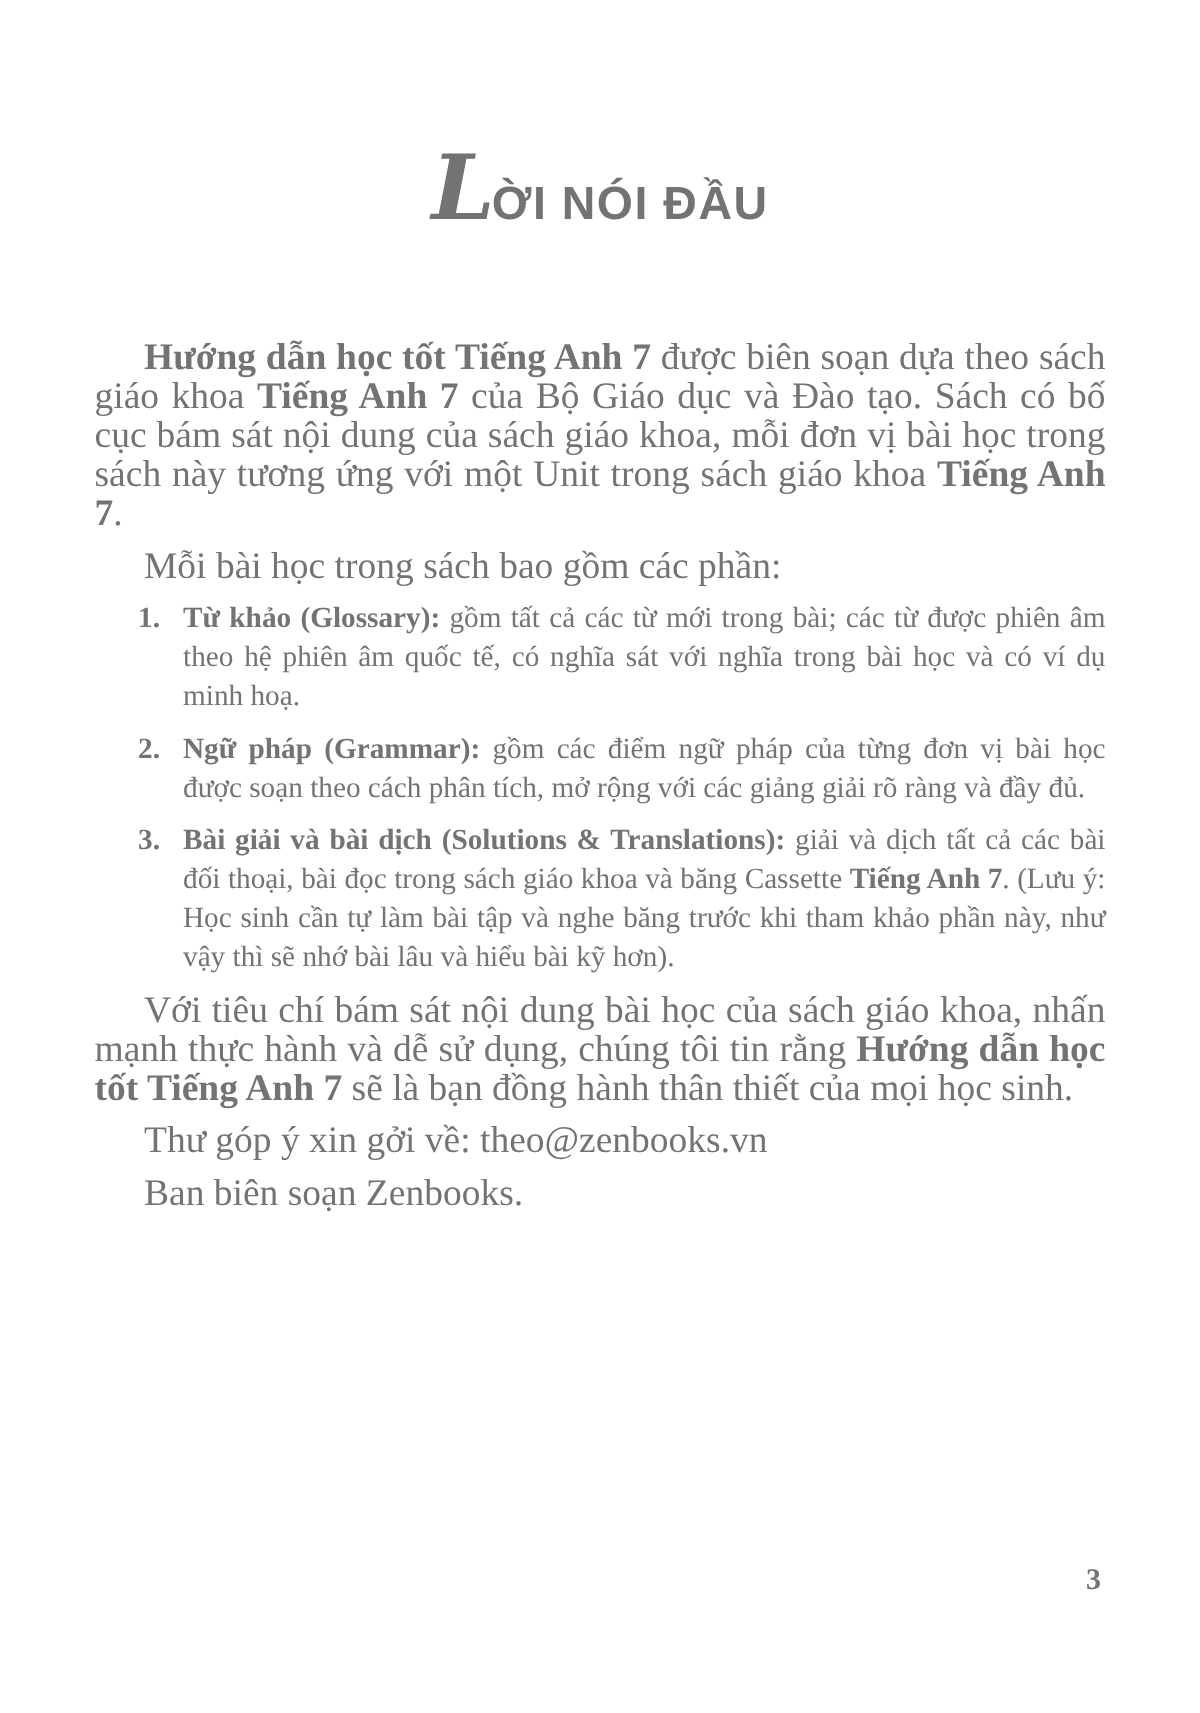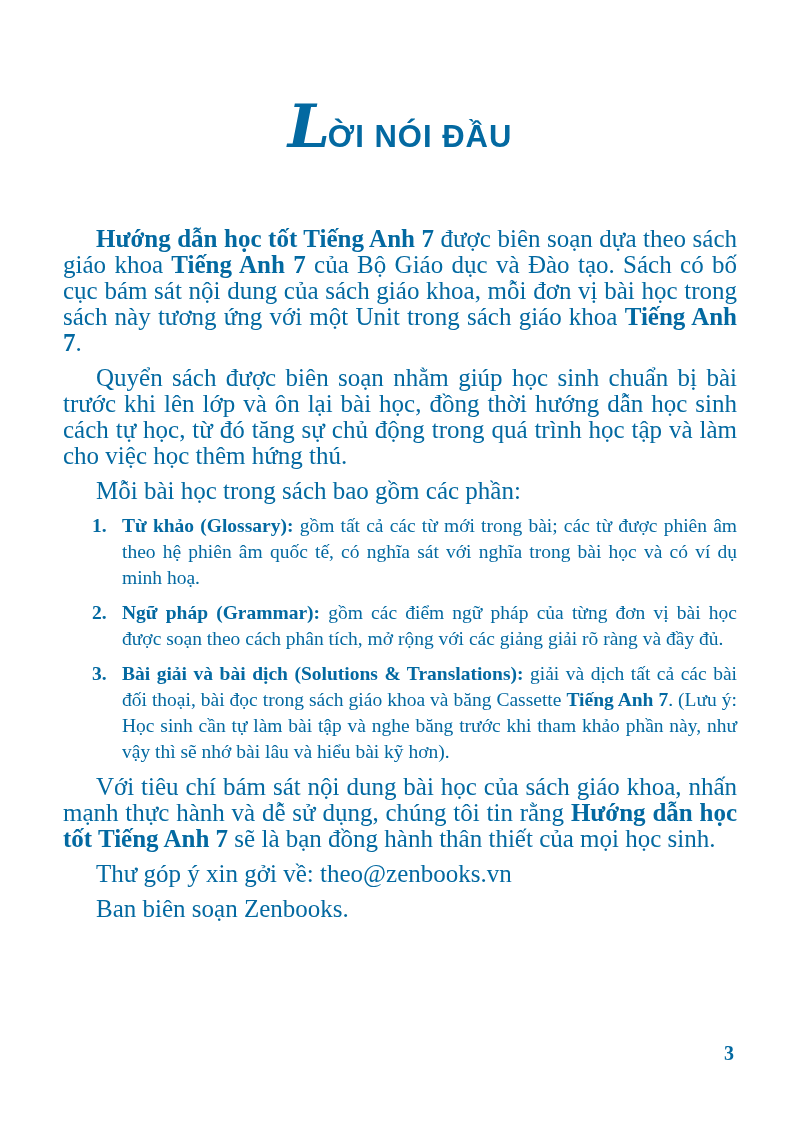--- a/index.html
+++ b/index.html
@@ -5,21 +5,21 @@
   html, body {
     margin: 0;
     padding: 0;
     background: #ffffff;
   }
   .page {
     position: relative;
     width: 800px;
     height: 1142px;
     background: #ffffff;
-    color: #0369a1;
+    color: #737373;
     font-family: "Liberation Serif", "DejaVu Serif", serif;
     overflow: hidden;
   }
   .content {
     padding: 0 63px;
   }
   .title {
     text-align: center;
     margin-top: 94px;
     height: 72px;
@@ -75,21 +75,20 @@
 </head>
 <body>
 
 <div class="page">
   <div class="content">
 
     <div class="title"><span class="script-initial">L</span><span class="title-rest">ỜI NÓI ĐẦU</span></div>
 
     <p class="para indent"><b>Hướng dẫn học tốt Tiếng Anh 7</b><span> được biên soạn dựa theo sách giáo khoa </span><b>Tiếng Anh 7</b><span> của Bộ Giáo dục và Đào tạo. Sách có bố cục bám sát nội dung của sách giáo khoa, mỗi đơn vị bài học trong sách này tương ứng với một Unit trong sách giáo khoa </span><b>Tiếng Anh 7</b><span>.</span></p>
 
-    <p class="para indent"><span>Quyển sách được biên soạn nhằm giúp học sinh chuẩn bị bài trước khi lên lớp và ôn lại bài học, đồng thời hướng dẫn học sinh cách tự học, từ đó tăng sự chủ động trong quá trình học tập và làm cho việc học thêm hứng thú.</span></p>
 
     <p class="para indent"><span>Mỗi bài học trong sách bao gồm các phần:</span></p>
 
     <div class="list-item"><span class="num">1.</span><b>Từ khảo (Glossary):</b><span> gồm tất cả các từ mới trong bài; các từ được phiên âm theo hệ phiên âm quốc tế, có nghĩa sát với nghĩa trong bài học và có ví dụ minh hoạ.</span></div>
 
     <div class="list-item"><span class="num">2.</span><b>Ngữ pháp (Grammar):</b><span> gồm các điểm ngữ pháp của từng đơn vị bài học được soạn theo cách phân tích, mở rộng với các giảng giải rõ ràng và đầy đủ.</span></div>
 
     <div class="list-item"><span class="num">3.</span><b>Bài giải và bài dịch (Solutions &amp; Translations):</b><span> giải và dịch tất cả các bài đối thoại, bài đọc trong sách giáo khoa và băng Cassette </span><b>Tiếng Anh 7</b><span>. (Lưu ý: Học sinh cần tự làm bài tập và nghe băng trước khi tham khảo phần này, như vậy thì sẽ nhớ bài lâu và hiểu bài kỹ hơn).</span></div>
 
     <p class="para indent"><span>Với tiêu chí bám sát nội dung bài học của sách giáo khoa, nhấn mạnh thực hành và dễ sử dụng, chúng tôi tin rằng </span><b>Hướng dẫn học tốt Tiếng Anh 7</b><span> sẽ là bạn đồng hành thân thiết của mọi học sinh.</span></p>

